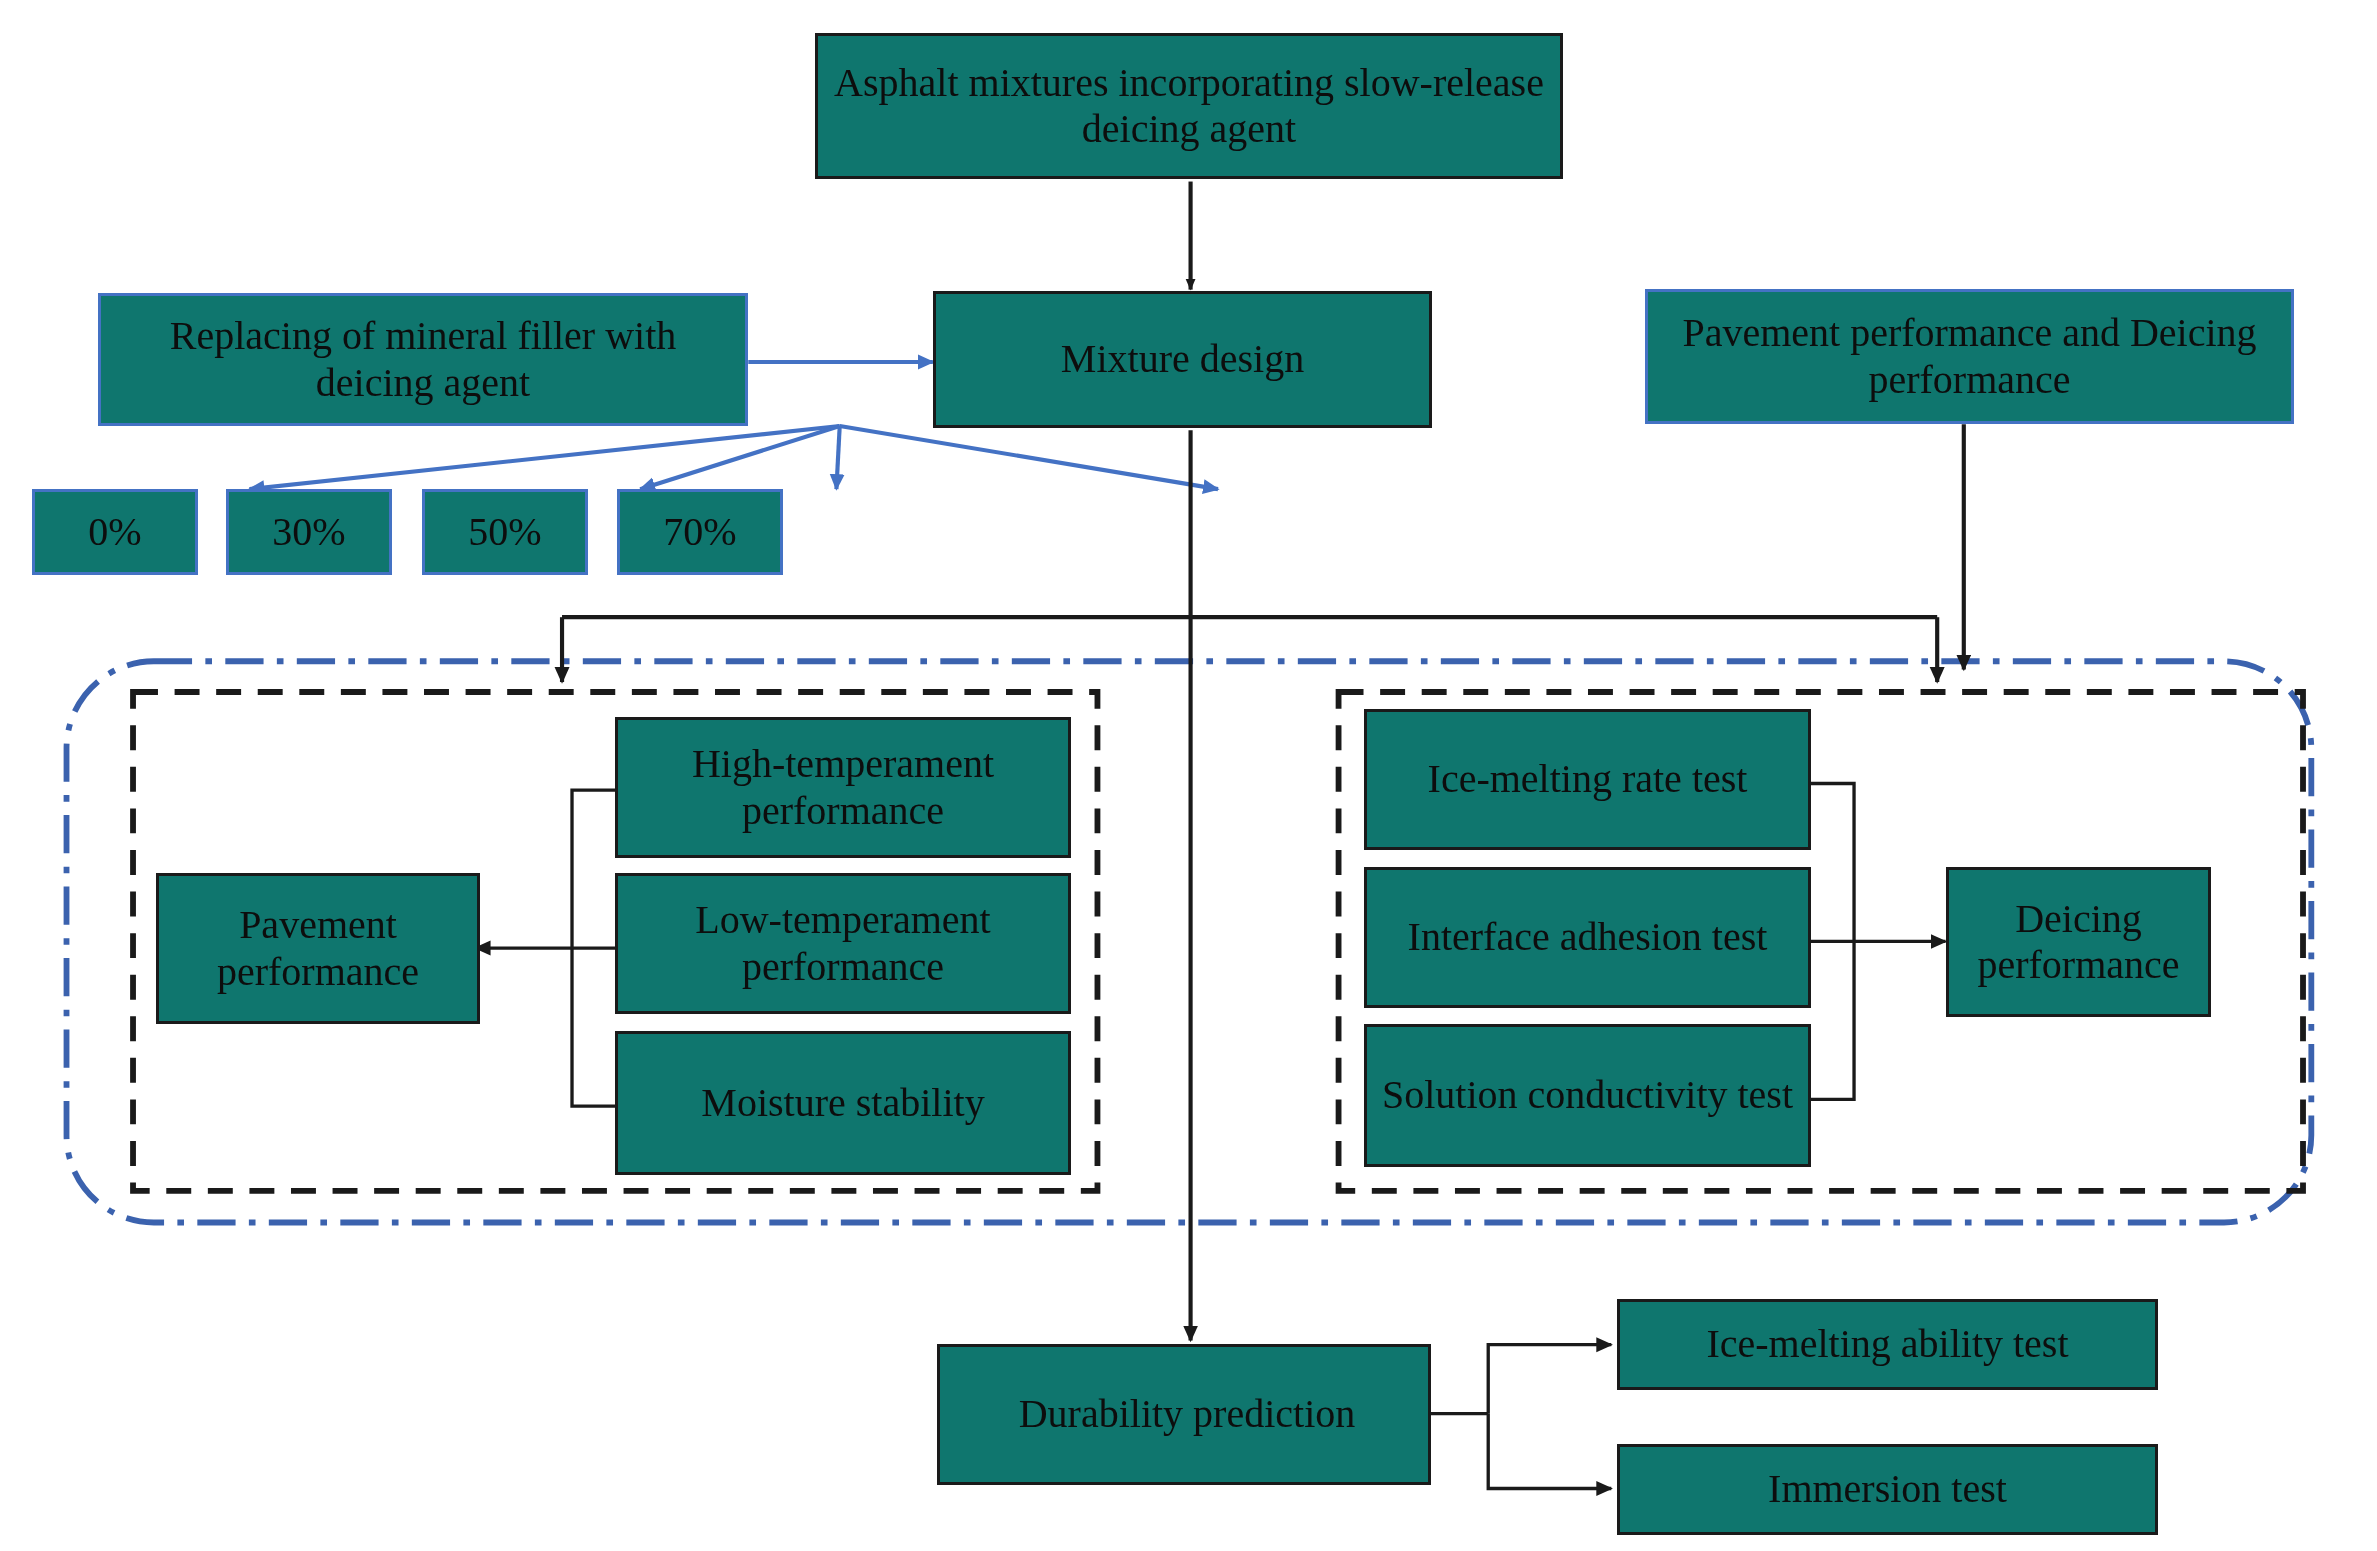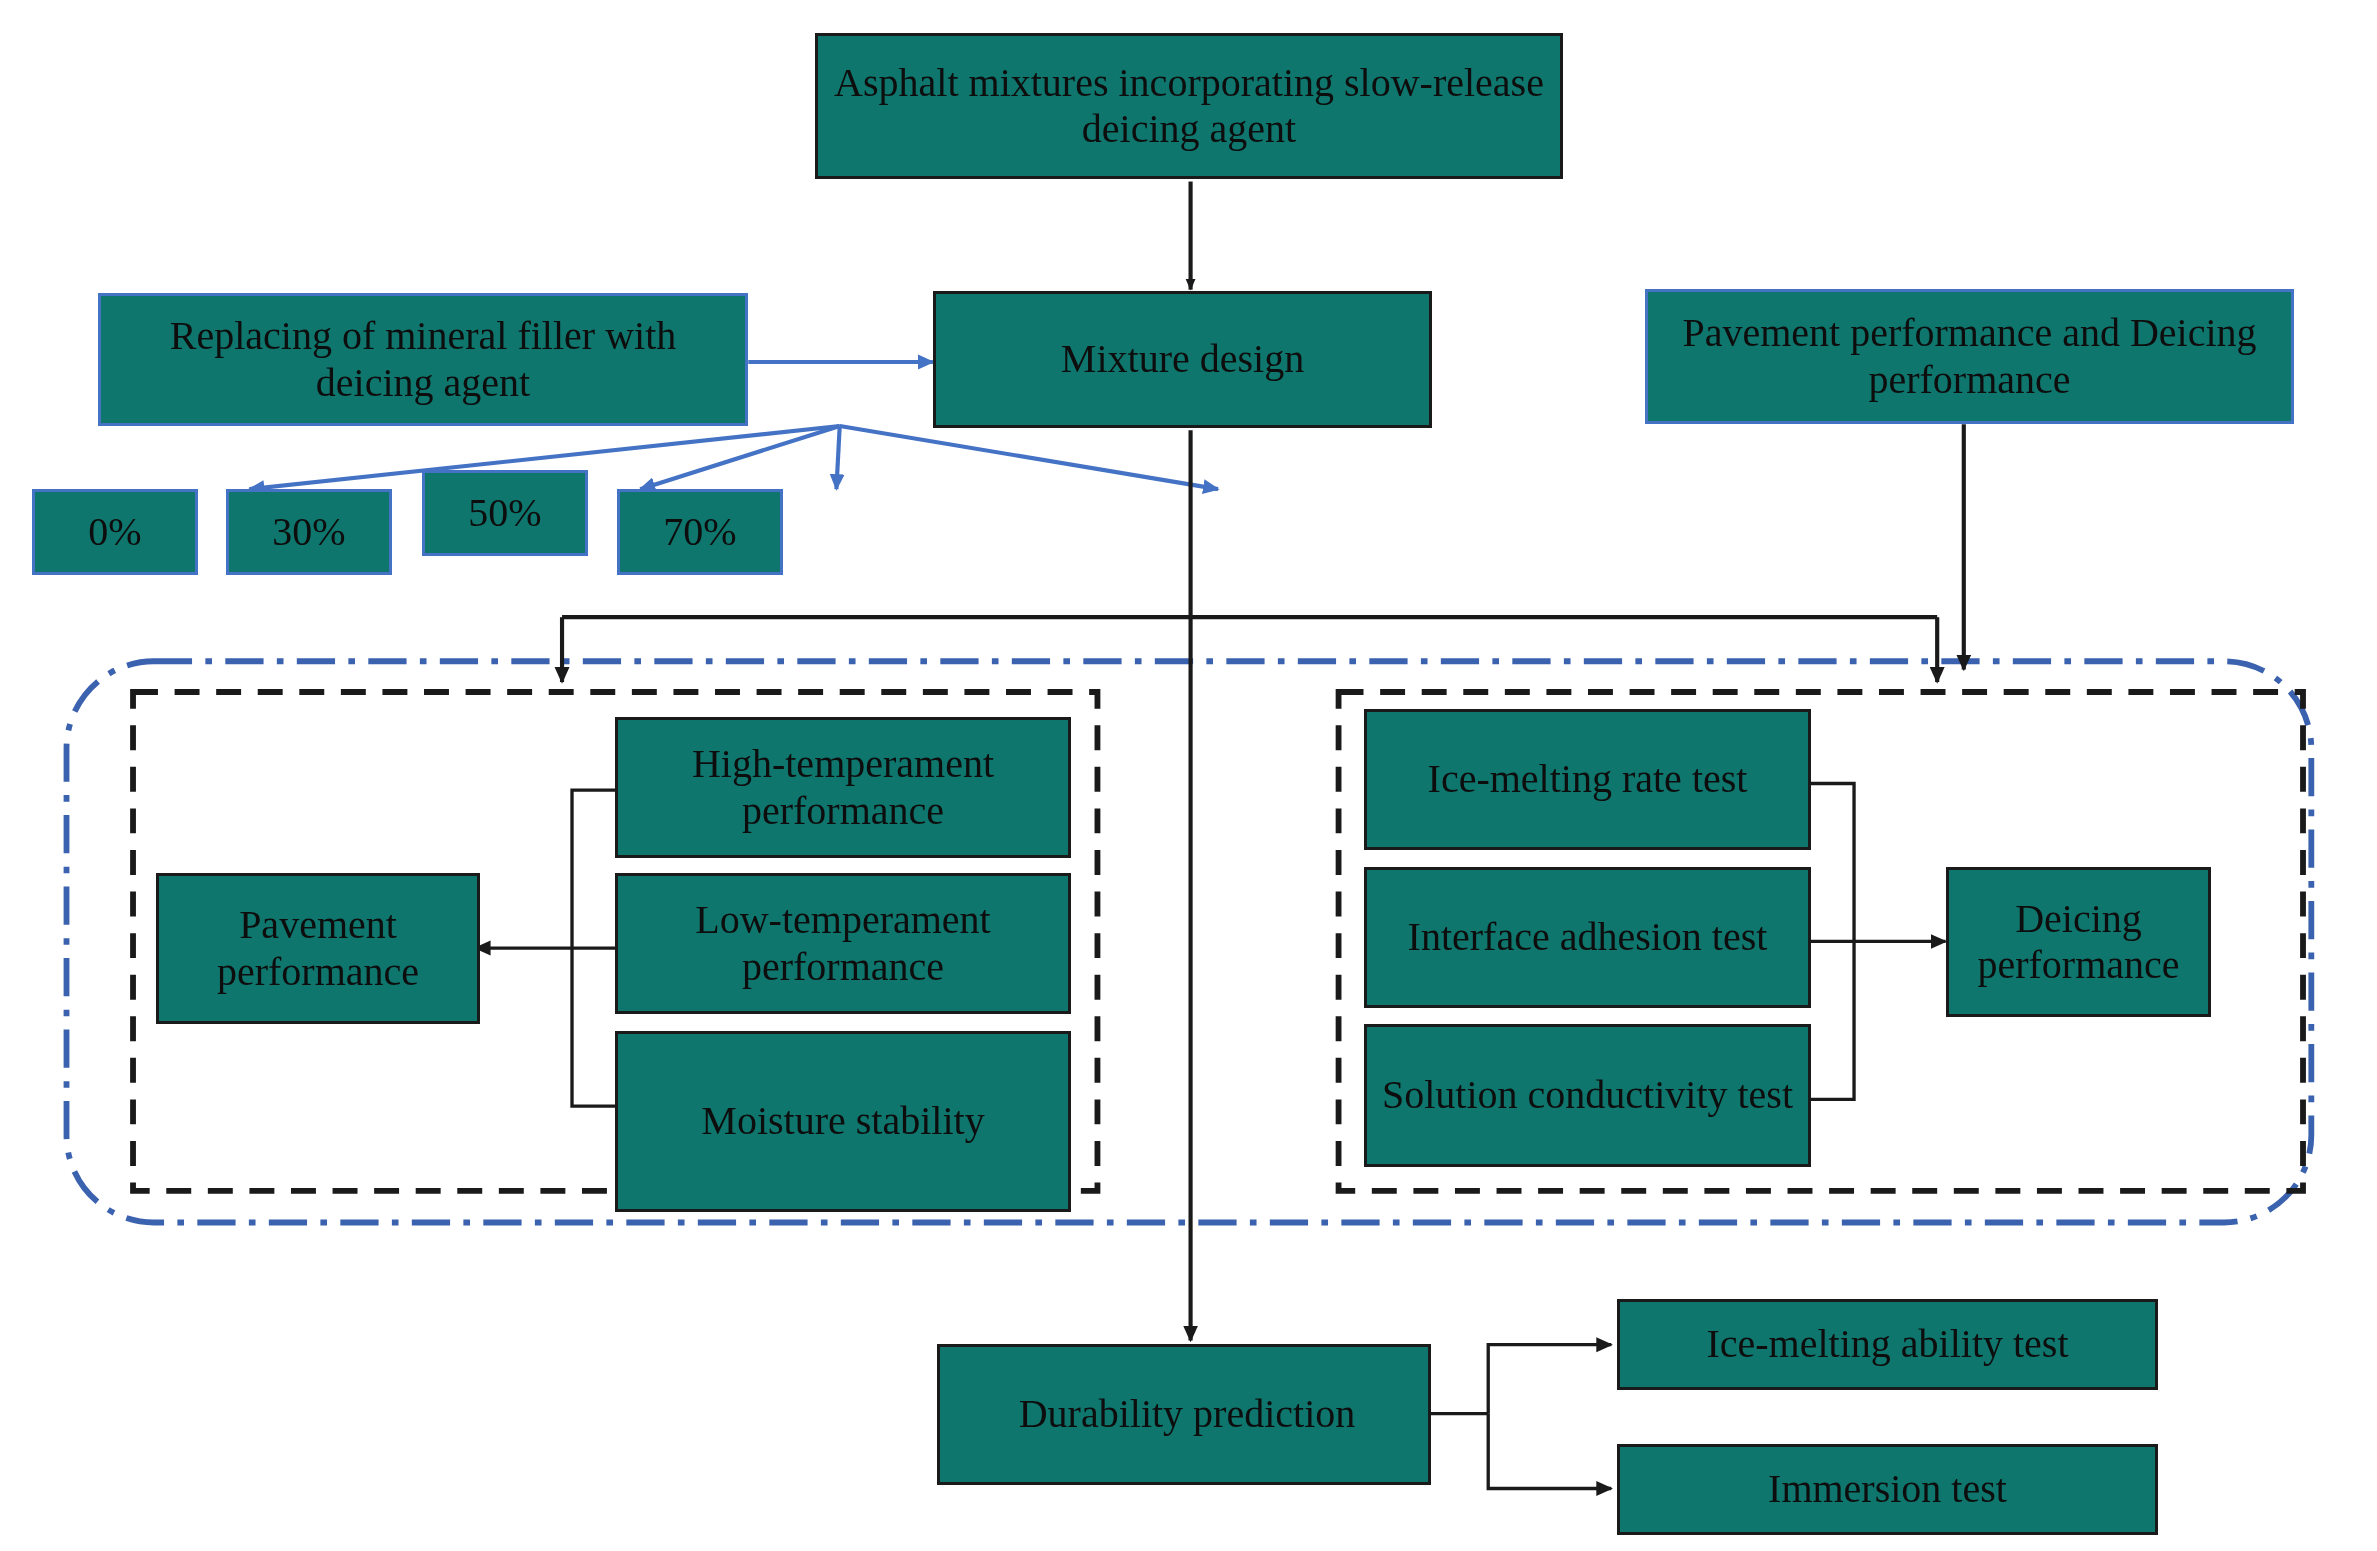--- a/index.html
+++ b/index.html
@@ -80,38 +80,38 @@
   <div class="nodebox blu" style="left:1645px;top:289px;width:649px;height:135px;">
     <span class="lbl f48">Pavement performance and Deicing performance</span>
   </div>
 
   <div class="nodebox blu" style="left:32px;top:489px;width:166px;height:86px;">
     <span class="lbl f48">0%</span>
   </div>
   <div class="nodebox blu" style="left:226px;top:489px;width:166px;height:86px;">
     <span class="lbl f48">30%</span>
   </div>
-  <div class="nodebox blu" style="left:422px;top:470px;width:166px;height:86px;">
+  <div class="nodebox blu" style="left:422px;top:489px;width:166px;height:86px;">
     <span class="lbl f48">50%</span>
   </div>
   <div class="nodebox blu" style="left:617px;top:489px;width:166px;height:86px;">
     <span class="lbl f48">70%</span>
   </div>
 
   <div class="nodebox blk" style="left:156px;top:873px;width:324px;height:151px;">
     <span class="lbl f48">Pavement performance</span>
   </div>
 
   <div class="nodebox blk" style="left:615px;top:717px;width:456px;height:141px;">
     <span class="lbl f48">High-temperament performance</span>
   </div>
   <div class="nodebox blk" style="left:615px;top:873px;width:456px;height:141px;justify-content:flex-end;">
     <span class="lbl f48">Low-temperament performance</span>
   </div>
-  <div class="nodebox blk" style="left:615px;top:1031px;width:456px;height:181px;">
+  <div class="nodebox blk" style="left:615px;top:1031px;width:456px;height:144px;">
     <span class="lbl f48">Moisture stability</span>
   </div>
 
   <div class="nodebox blk" style="left:1364px;top:709px;width:447px;height:141px;">
     <span class="lbl f48">Ice-melting rate test</span>
   </div>
   <div class="nodebox blk" style="left:1364px;top:867px;width:447px;height:141px;">
     <span class="lbl f48">Interface adhesion test</span>
   </div>
   <div class="nodebox blk" style="left:1364px;top:1024px;width:447px;height:143px;">

